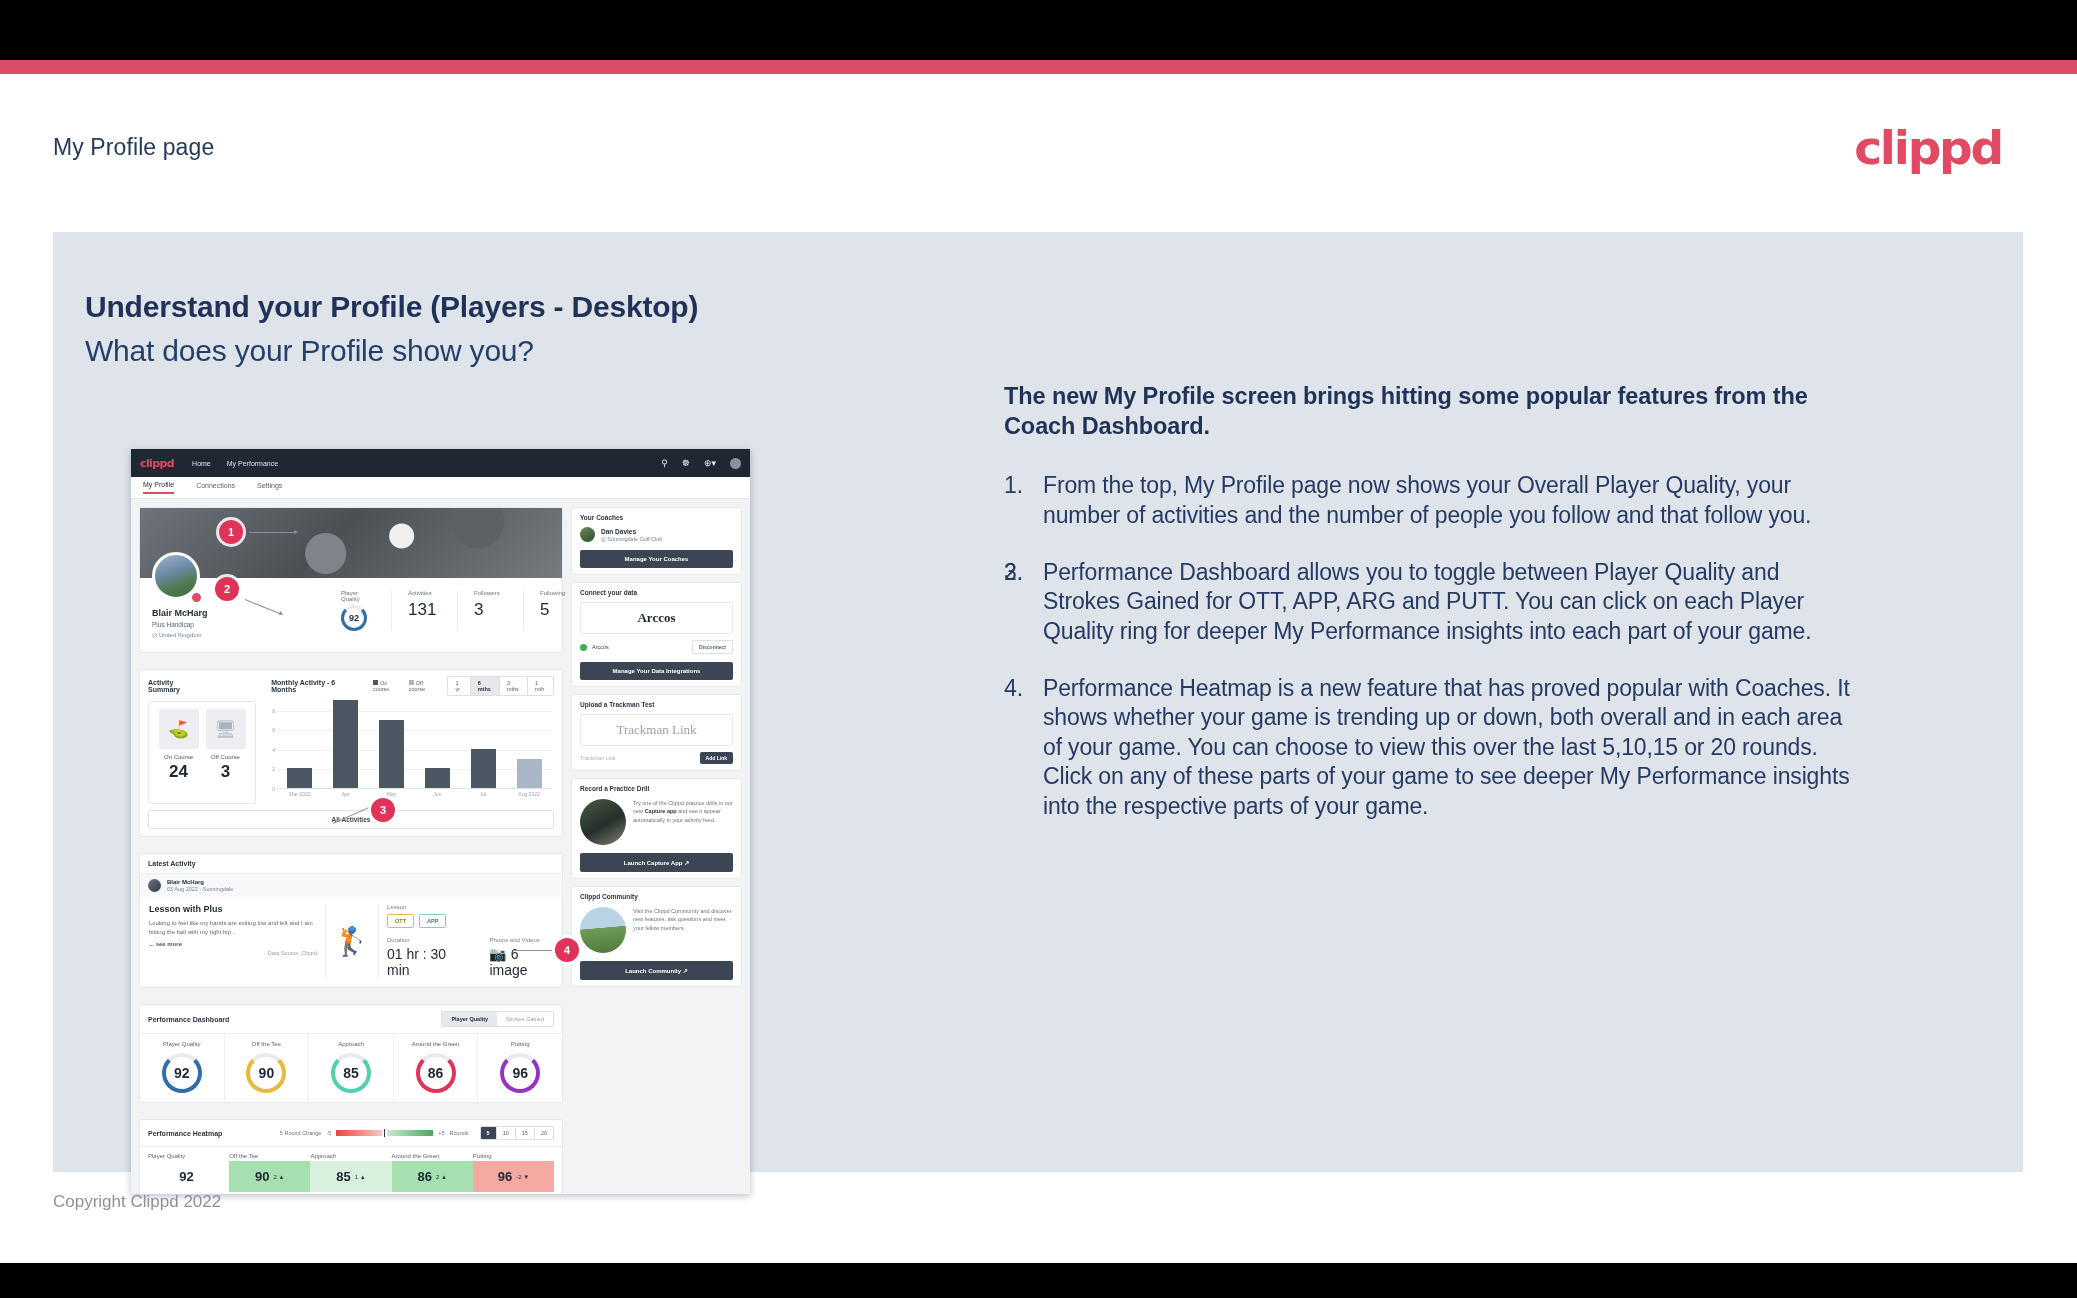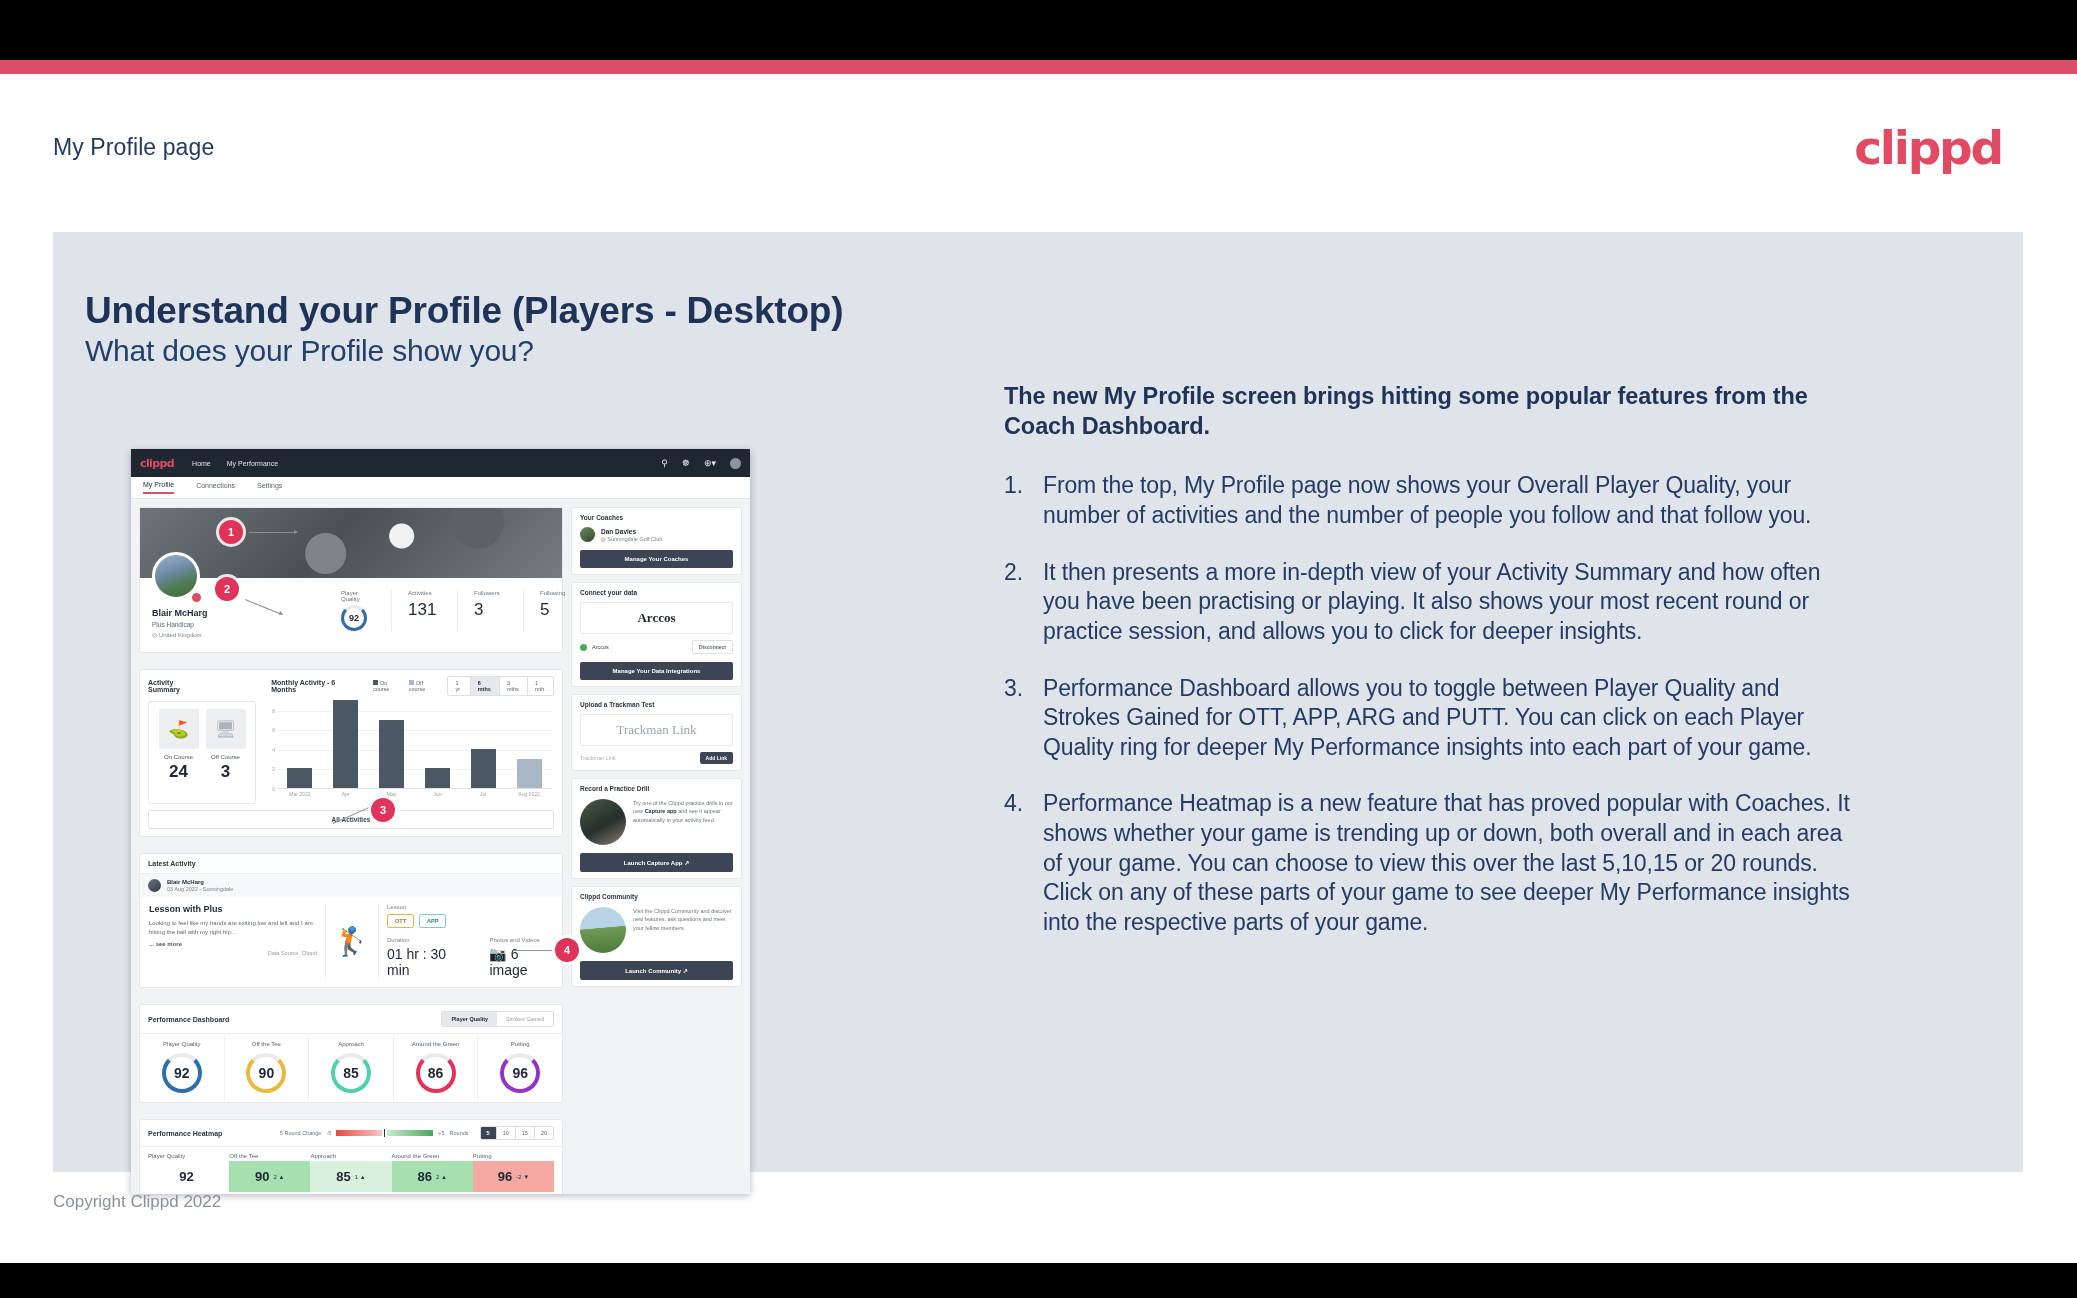--- a/index.html
+++ b/index.html
@@ -34,21 +34,21 @@
   }
 
   
   .panel {
     position:absolute; left:53px; top:158px; width:1970px; height:940px;
     background:#dfe3ea;
   }
 
   .h1 {
     position:absolute; left:32px; top:58px;
-    font-size:37px; font-weight:700; color:#1f3257; letter-spacing:-.2px;
+    font-size:30px; font-weight:700; color:#1f3257; letter-spacing:-.2px;
   }
   .h2 {
     position:absolute; left:32px; top:102px;
     font-size:30px; font-weight:400; color:#23406b; letter-spacing:-.2px;
   }
 
   
   .copy { position:absolute; left:951px; top:150px; width:850px; }
   .copy .lede {
     font-size:23.5px; font-weight:700; color:#1f3257; line-height:1.26;
@@ -629,21 +629,20 @@
 
     <div class="copy">
       <div class="lede">The new My Profile screen brings hitting some popular features from the Coach Dashboard.</div>
       <ol>
         <li>
           <span class="num">1.</span>
           <span>From the top, My Profile page now shows your Overall Player Quality, your number of activities and the number of people you follow and that follow you.</span>
         </li>
         <li>
           <span class="num">2.</span>
-          <span>It then presents a more in-depth view of your Activity Summary and how often you have been practising or playing. It also shows your most recent round or practice session, and allows you to click for deeper insights.</span>
         </li>
         <li>
           <span class="num">3.</span>
           <span>Performance Dashboard allows you to toggle between Player Quality and Strokes Gained for OTT, APP, ARG and PUTT. You can click on each Player Quality ring for deeper My Performance insights into each part of your game.</span>
         </li>
         <li>
           <span class="num">4.</span>
           <span>Performance Heatmap is a new feature that has proved popular with Coaches. It shows whether your game is trending up or down, both overall and in each area of your game. You can choose to view this over the last 5,10,15 or 20 rounds. Click on any of these parts of your game to see deeper My Performance insights into the respective parts of your game.</span>
         </li>
       </ol>

